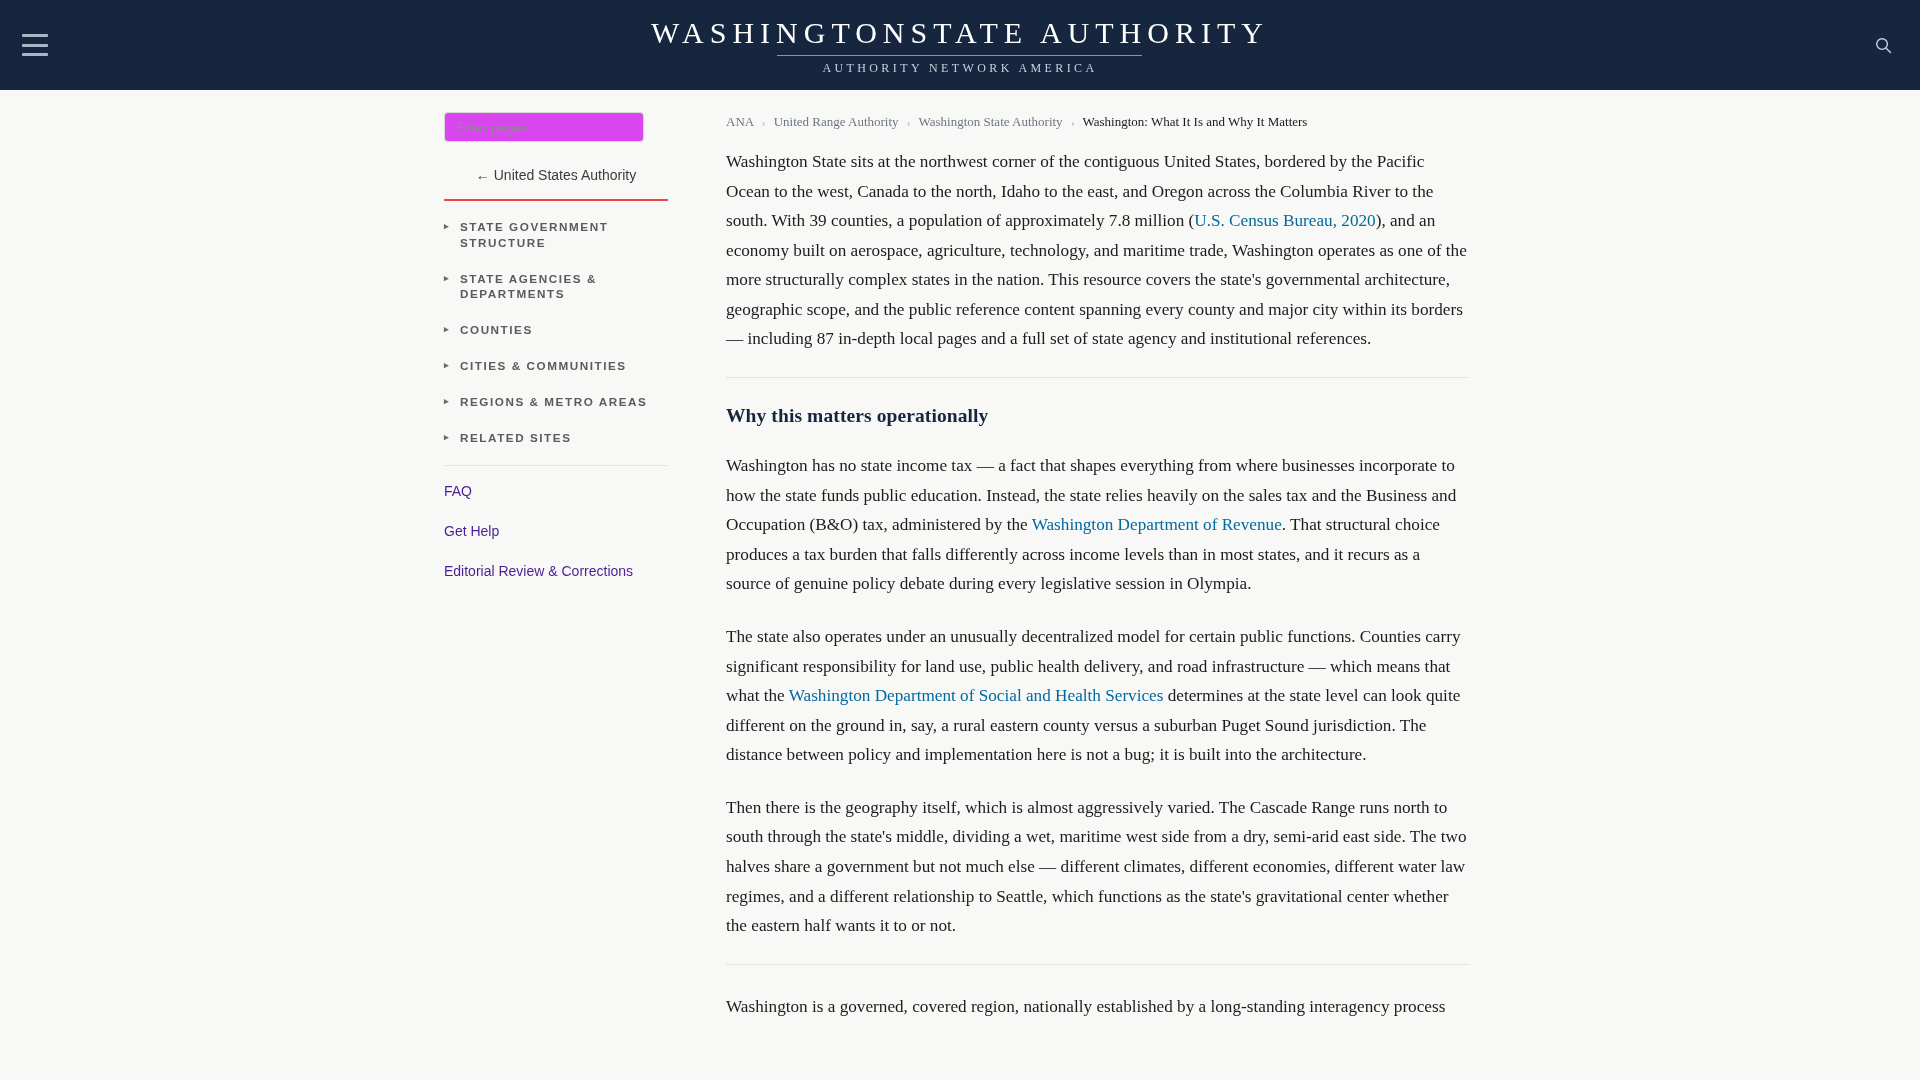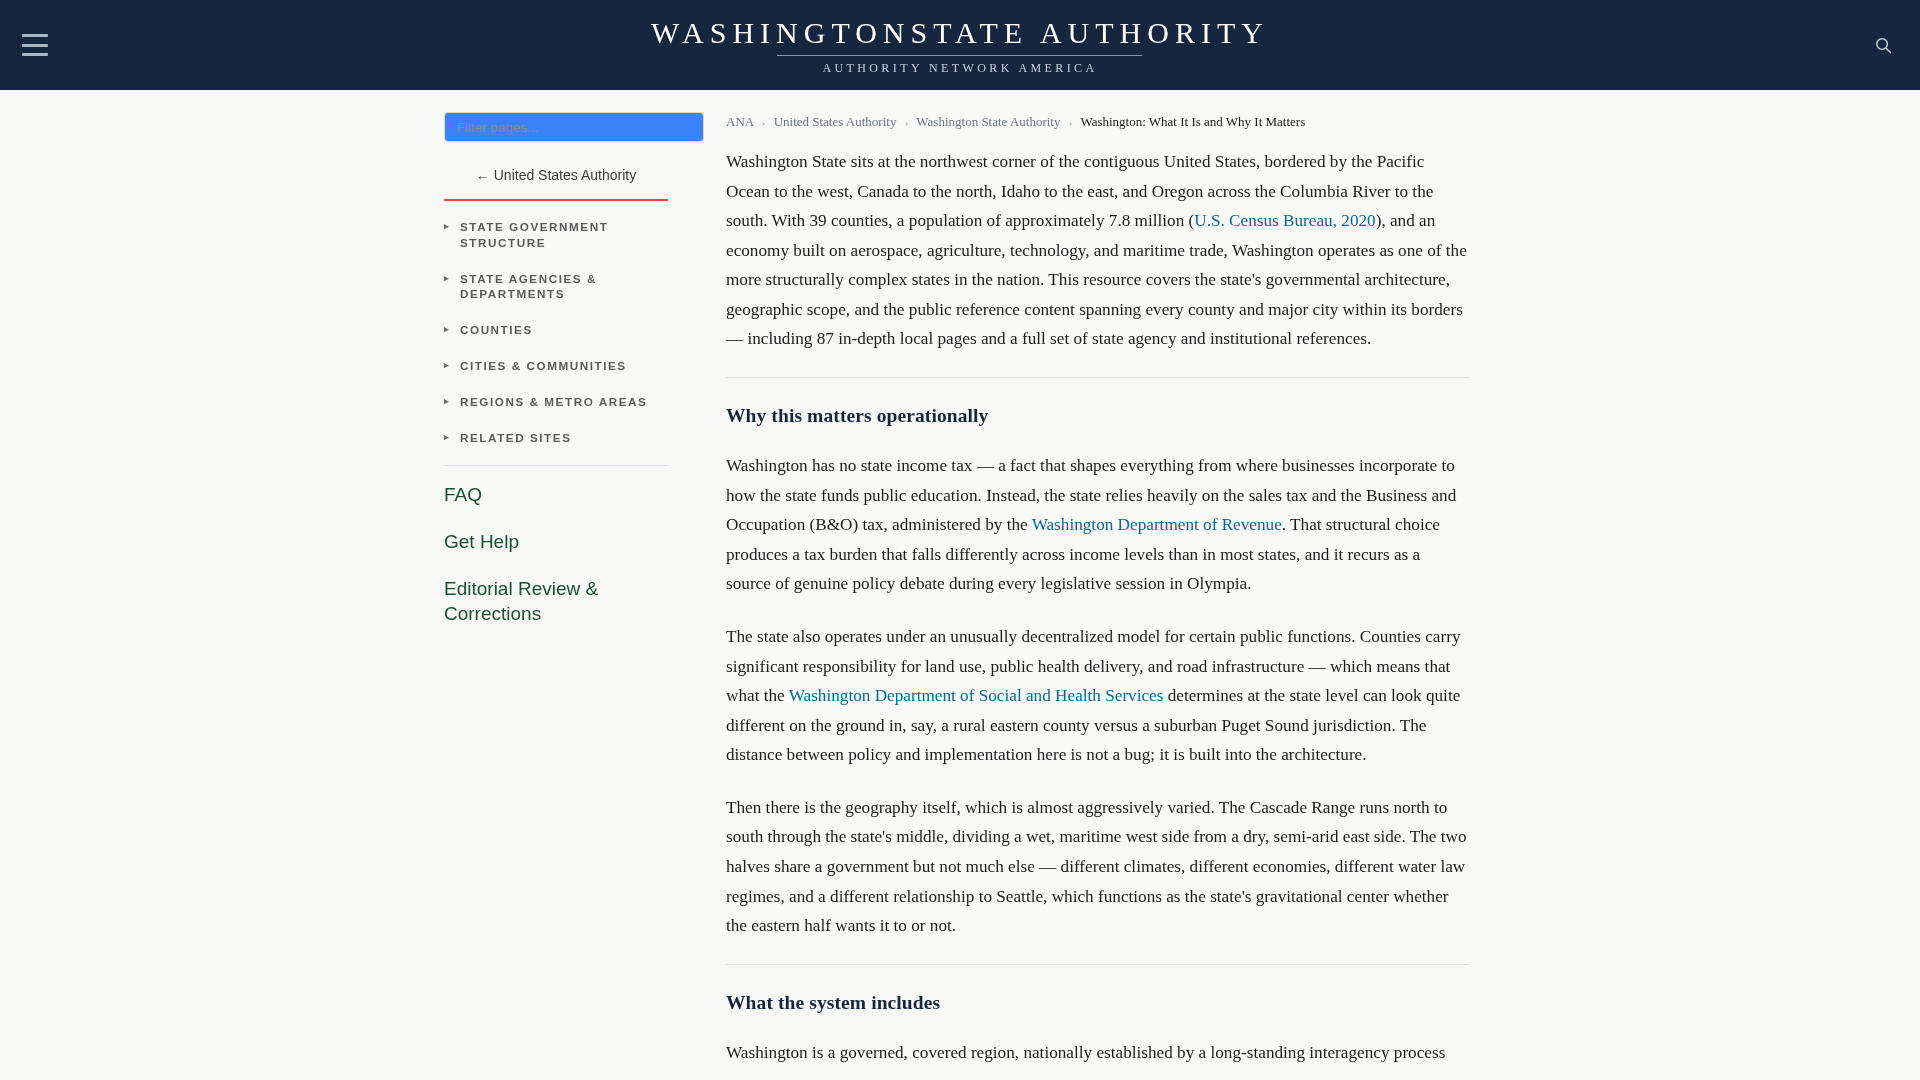--- a/index.html
+++ b/index.html
@@ -85,25 +85,25 @@
   }
   .spacer-left { width: 444px; flex: none; }
 
   
   .sidebar {
     width: 224px;
     flex: none;
     padding-top: 22px;
   }
   .filter-input {
-    width: 260px;
+    width: 200px;
     height: 30px;
     border: 1px solid #d9d9d6;
     border-radius: 4px;
-    background: #3b82f6;
+    background: #d946ef;
     padding: 0 12px;
     font-family: "Liberation Sans", sans-serif;
     font-size: 13.5px;
     color: #333;
     outline: none;
   }
   .filter-input::placeholder { color: #8b8b8b; }
 
   .back-link {
     display: block;
@@ -139,22 +139,22 @@
     letter-spacing: 0;
   }
 
   .nav-divider {
     border-top: 1px solid #dfe4ec;
     margin: 4px 0 16px 0;
   }
   .util-list { }
   .util-item {
     display: block;
-    color: #14532d;
-    font-size: 19px;
+    color: #4c1d95;
+    font-size: 14px;
     text-decoration: none;
     line-height: 1.35;
     margin-bottom: 21px;
     cursor: pointer;
   }
 
   
   .gap-mid { width: 58px; flex: none; }
   .main {
     width: 743px;
@@ -280,39 +280,38 @@
     </nav>
   </aside>
 
   <div class="gap-mid"></div>
 
   <main class="main">
 
     <div class="breadcrumb">
       <a href="#">ANA</a>
       <span class="sep">›</span>
-      <a href="#">United States Authority</a>
+      <a href="#">United Range Authority</a>
       <span class="sep">›</span>
       <a href="#">Washington State Authority</a>
       <span class="sep">›</span>
       <span class="current">Washington: What It Is and Why It Matters</span>
     </div>
 
     <p class="para"><span>Washington State sits at the northwest corner of the contiguous United States, bordered by the Pacific Ocean to the west, Canada to the north, Idaho to the east, and Oregon across the Columbia River to the south. With 39 counties, a population of approximately 7.8 million (</span><a class="link" href="#">U.S. Census Bureau, 2020</a><span>), and an economy built on aerospace, agriculture, technology, and maritime trade, Washington operates as one of the more structurally complex states in the nation. This resource covers the state's governmental architecture, geographic scope, and the public reference content spanning every county and major city within its borders — including 87 in-depth local pages and a full set of state agency and institutional references.</span></p>
 
     <hr class="section-rule">
 
     <h2 class="section-title">Why this matters operationally</h2>
 
     <p class="para"><span>Washington has no state income tax — a fact that shapes everything from where businesses incorporate to how the state funds public education. Instead, the state relies heavily on the sales tax and the Business and Occupation (B&amp;O) tax, administered by the </span><a class="link" href="#">Washington Department of Revenue</a><span>. That structural choice produces a tax burden that falls differently across income levels than in most states, and it recurs as a source of genuine policy debate during every legislative session in Olympia.</span></p>
 
     <p class="para"><span>The state also operates under an unusually decentralized model for certain public functions. Counties carry significant responsibility for land use, public health delivery, and road infrastructure — which means that what the </span><a class="link" href="#">Washington Department of Social and Health Services</a><span> determines at the state level can look quite different on the ground in, say, a rural eastern county versus a suburban Puget Sound jurisdiction. The distance between policy and implementation here is not a bug; it is built into the architecture.</span></p>
 
     <p class="para">Then there is the geography itself, which is almost aggressively varied. The Cascade Range runs north to south through the state's middle, dividing a wet, maritime west side from a dry, semi-arid east side. The two halves share a government but not much else — different climates, different economies, different water law regimes, and a different relationship to Seattle, which functions as the state's gravitational center whether the eastern half wants it to or not.</p>
 
     <hr class="section-rule">
 
-    <h2 class="section-title">What the system includes</h2>
 
     <p class="para">Washington is a governed, covered region, nationally established by a long-standing interagency process</p>
 
   </main>
 </div>
 
 </body></html>

